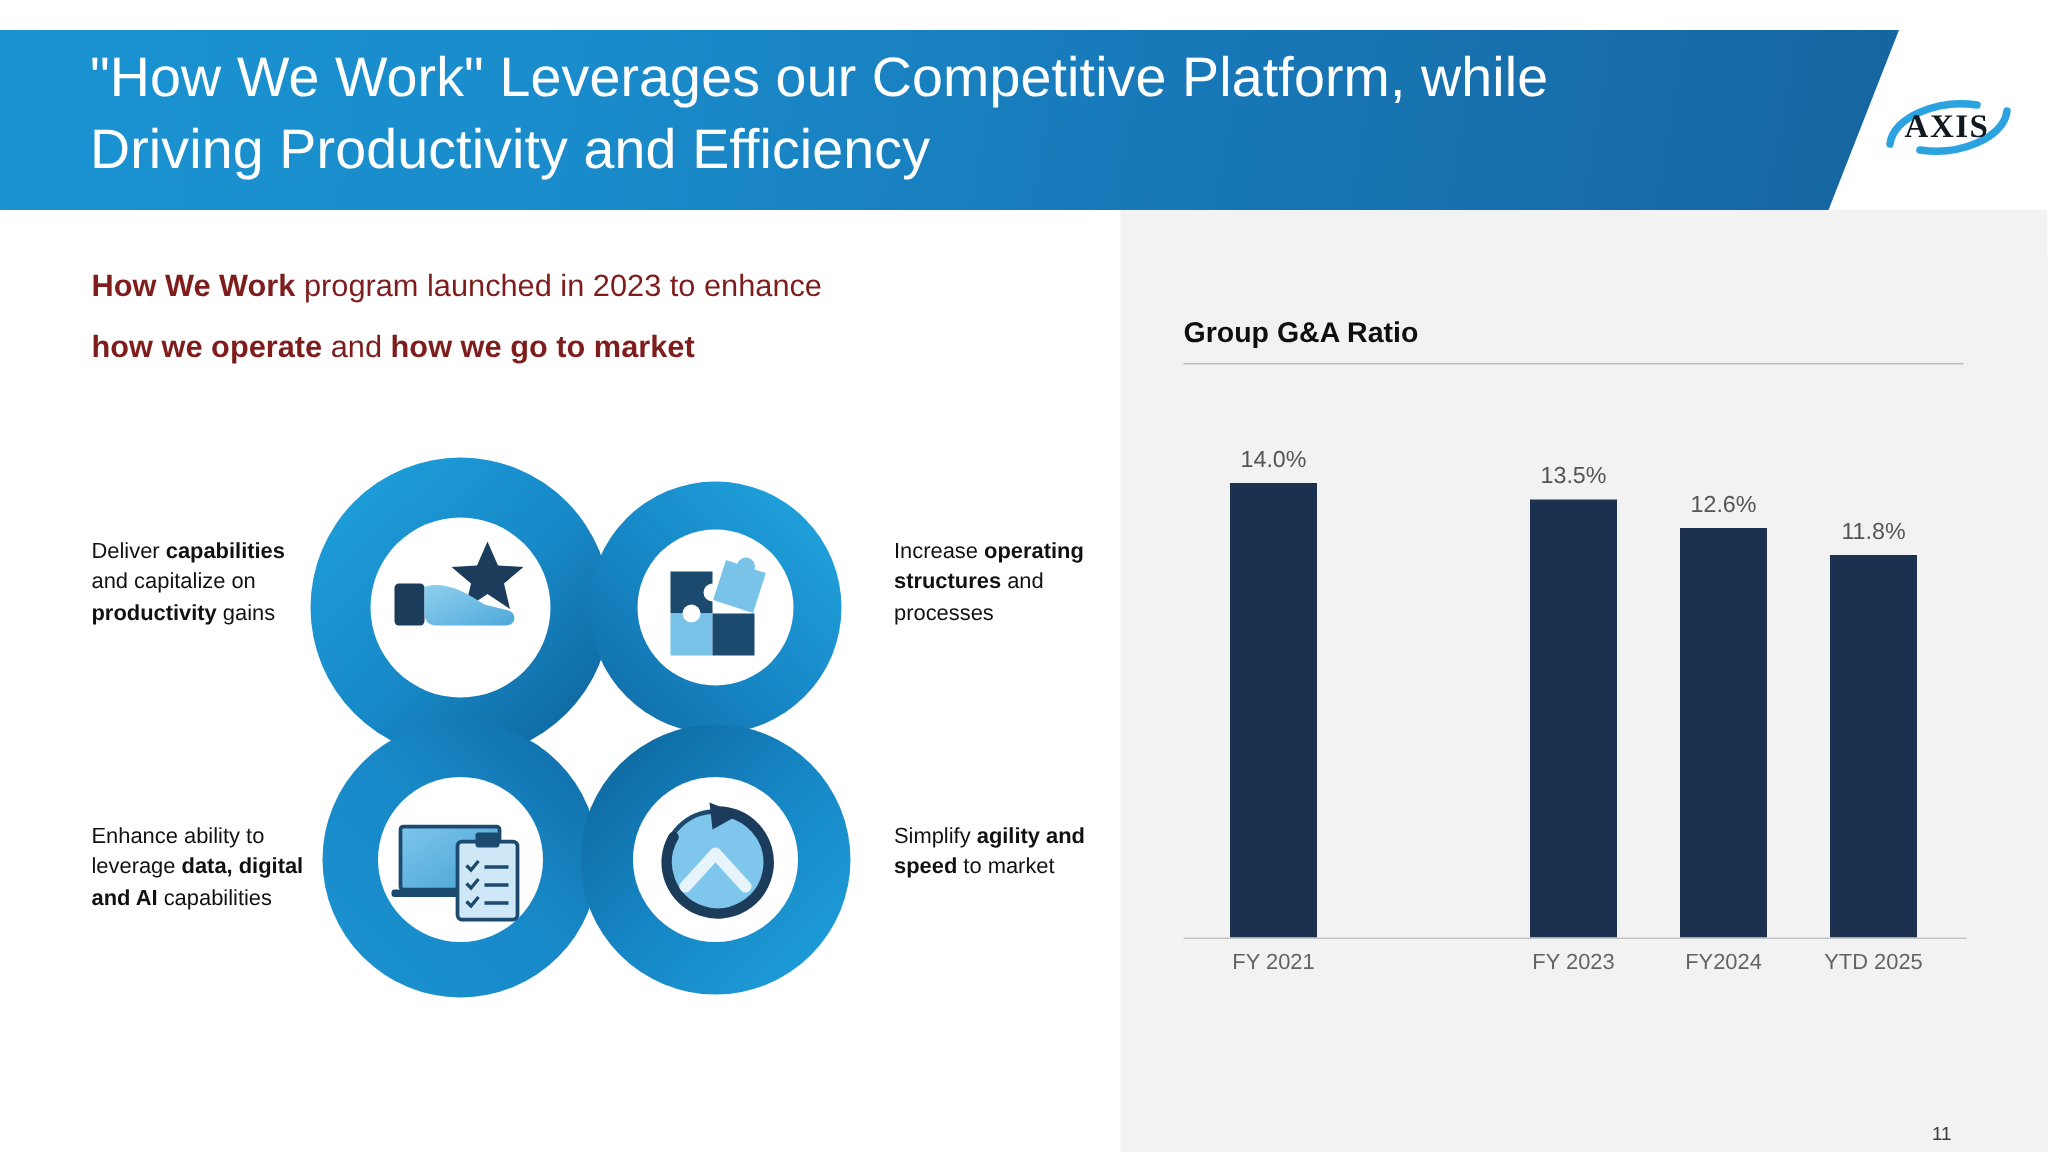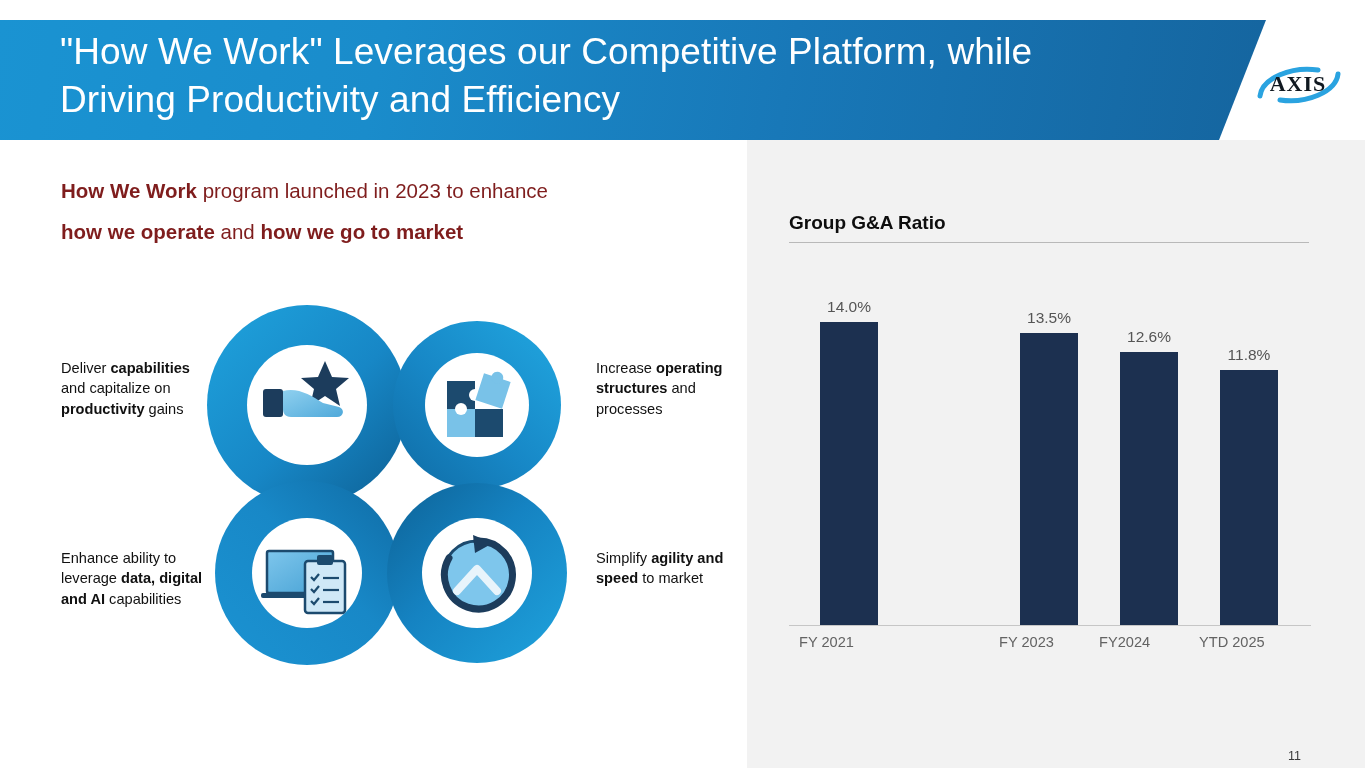--- a/index.html
+++ b/index.html
@@ -56,21 +56,21 @@
   .chart{position:absolute;left:789px;top:262px;width:522px;height:398px;}
   .plot{position:absolute;left:10px;top:0;width:502px;height:363px;}
   .axis-line{position:absolute;left:0;top:363px;width:522px;height:1px;background:#c6c6c6;}
   .bar-group{position:absolute;bottom:0;width:100px;height:363px;}
   .bar{position:absolute;bottom:0;left:21px;width:58px;background:#1c3050;}
   .bar-value{
     position:absolute;left:0;width:100px;text-align:center;
     font-size:15.5px;color:#555555;
   }
   .cat-label{
-    position:absolute;top:372px;left:0;width:100px;text-align:left;
+    position:absolute;top:372px;left:0;width:100px;text-align:center;
     font-size:14.6px;color:#636363;
   }
 
   .page-num{position:absolute;left:1288px;top:727px;font-size:12.5px;color:#3b3b3b;margin-top:22px;}
 </style>
 </head>
 <body>
 
 <div class="slide">
 

